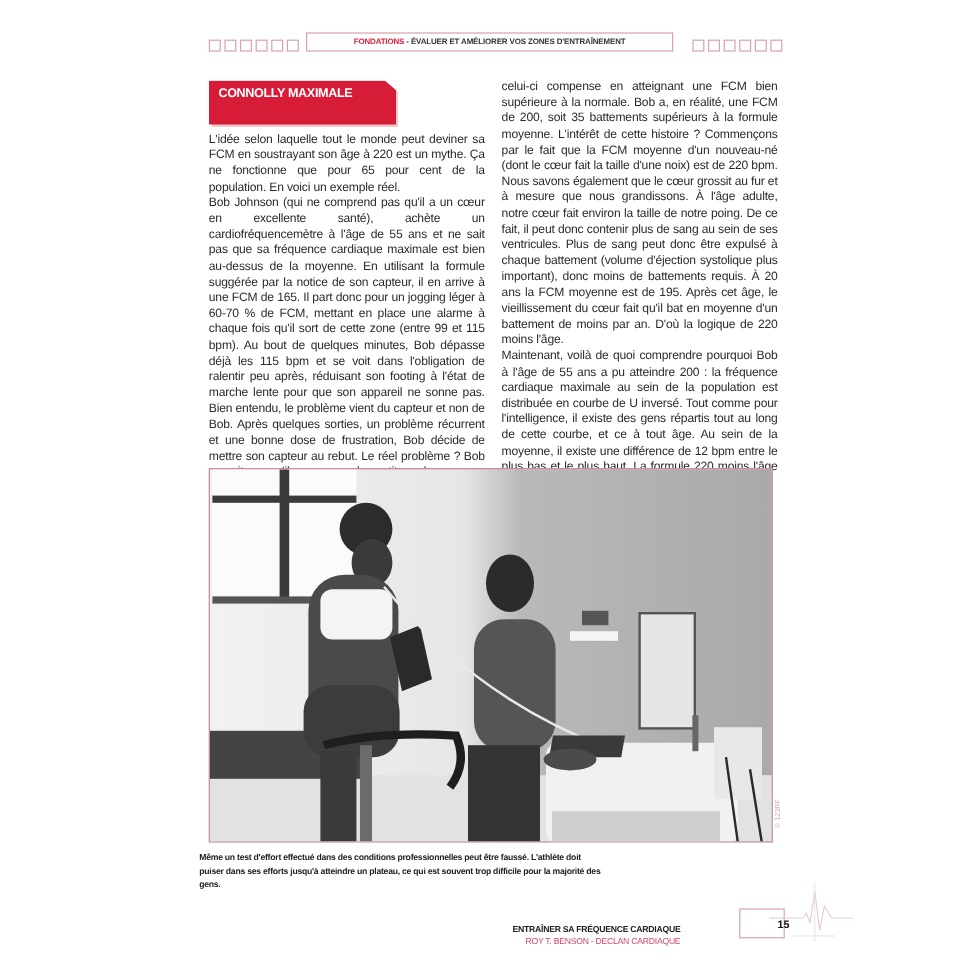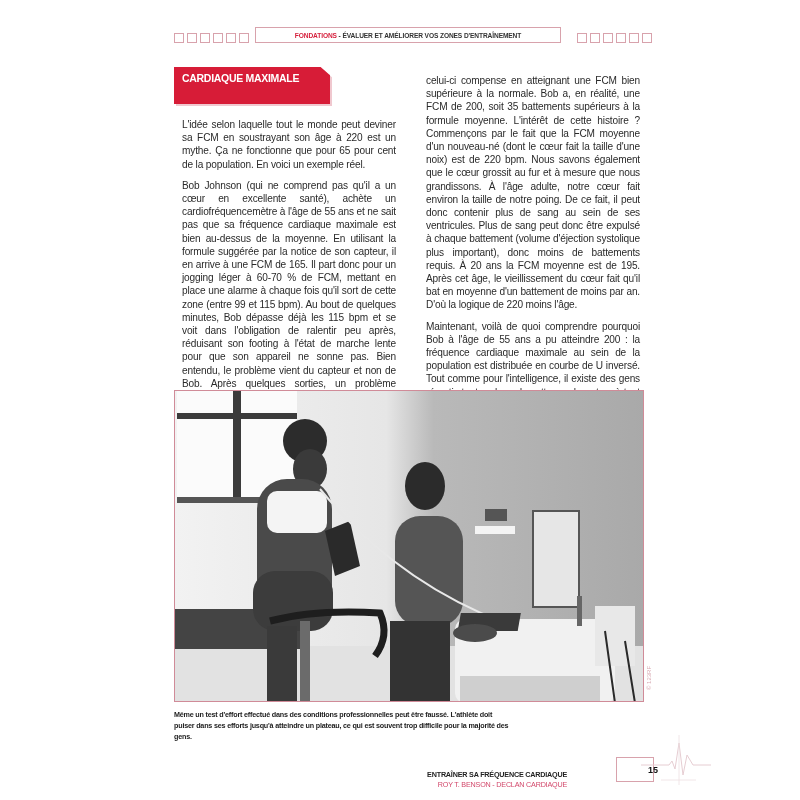--- a/index.html
+++ b/index.html
@@ -15,29 +15,29 @@
   .header-box .accent { color: #d61f3c; }
   .mythe-box { position: absolute; left: 174px; top: 67px; width: 156px; height: 37px; background: #d71c37;
                clip-path: polygon(0 0, 94% 0, 100% 22%, 100% 100%, 0 100%);
                box-shadow: 2px 2px 0 #e5a2ad; }
   .mythe-shadow { position: absolute; left: 176px; top: 69px; width: 156px; height: 37px; background: #f0c8cf;
                   clip-path: polygon(0 0, 94% 0, 100% 22%, 100% 100%, 0 100%); }
   .mythe-text { position: absolute; left: 182px; top: 72px; width: 150px; font-weight: bold; color: #fff;
                 font-size: 10.5px; line-height: 13px; letter-spacing: -0.3px; }
   .col { position: absolute; width: 230px; font-size: 10.1px; line-height: 13.2px; color: #2a2a2a;
          text-align: justify; letter-spacing: -0.15px; }
-  .col p { margin: 8px; }
+  .col p { margin: 0; }
   .col-left { left: 174px; top: 110px; }
   .col-right { left: 418px; top: 66px; }
   .photo { position: absolute; left: 174px; top: 390px; width: 470px; height: 312px; border: 1px solid #d08b98;
            box-sizing: border-box; overflow: hidden; background: #bdbdbd; }
   .photo svg { display: block; }
   .credit { position: absolute; left: 646px; top: 690px; transform: rotate(-90deg); transform-origin: left top;
             font-size: 6px; color: #d8aab3; }
-  .caption { position: absolute; left: 174px; top: 709px; width: 340px; font-size: 7.2px; line-height: 11px;
+  .caption { position: absolute; left: 166px; top: 709px; width: 340px; font-size: 7.2px; line-height: 11px;
              color: #222; font-weight: bold; letter-spacing: -0.2px; }
   .footer-title { position: absolute; right: 233px; top: 762px; text-align: right; font-size: 7.2px; font-weight: bold;
                   line-height: 9.5px; letter-spacing: -0.2px; margin-top: 8px; }
   .footer-title .t1 { color: #222; display: block; }
   .footer-title .t2 { color: #d2476a; display: block; font-weight: normal; }
   .page-num { position: absolute; left: 616px; top: 757px; width: 25px; height: 25px; border: 1px solid #d8a2ac;
               box-sizing: border-box; display: flex; align-items: center; justify-content: center;
               font-size: 9px; font-weight: bold; color: #111; padding-left: 36px; }
   .ecg { position: absolute; left: 641px; top: 735px; }
 </style>
@@ -64,21 +64,21 @@
     <div class="sq"></div>
     <div class="sq"></div>
     <div class="sq"></div>
     <div class="sq"></div>
   </div>
 </div>
 
 <div class="mythe-shadow"></div>
 <div class="mythe-box"></div>
 <div class="mythe-text">
-  <div>CARDIAQUE MAXIMALE</div>
+  <div>CONNOLLY MAXIMALE</div>
 </div>
 
 <div class="col col-left">
   <p>L'idée selon laquelle tout le monde peut deviner sa FCM en soustrayant son âge à 220 est un mythe. Ça ne fonctionne que pour 65 pour cent de la population. En voici un exemple réel.</p>
   <p>Bob Johnson (qui ne comprend pas qu'il a un cœur en excellente santé), achète un cardiofréquencemètre à l'âge de 55 ans et ne sait pas que sa fréquence cardiaque maximale est bien au-dessus de la moyenne. En utilisant la formule suggérée par la notice de son capteur, il en arrive à une FCM de 165. Il part donc pour un jogging léger à 60-70 % de FCM, mettant en place une alarme à chaque fois qu'il sort de cette zone (entre 99 et 115 bpm). Au bout de quelques minutes, Bob dépasse déjà les 115 bpm et se voit dans l'obligation de ralentir peu après, réduisant son footing à l'état de marche lente pour que son appareil ne sonne pas. Bien entendu, le problème vient du capteur et non de Bob. Après quelques sorties, un problème récurrent et une bonne dose de frustration, Bob décide de mettre son capteur au rebut. Le réel problème ? Bob ne sait pas qu'il a un cœur plus petit que la moyenne et que</p>
 </div>
 
 <div class="col col-right">
   <p>celui-ci compense en atteignant une FCM bien supérieure à la normale. Bob a, en réalité, une FCM de 200, soit 35 battements supérieurs à la formule moyenne. L'intérêt de cette histoire ? Commençons par le fait que la FCM moyenne d'un nouveau-né (dont le cœur fait la taille d'une noix) est de 220 bpm. Nous savons également que le cœur grossit au fur et à mesure que nous grandissons. À l'âge adulte, notre cœur fait environ la taille de notre poing. De ce fait, il peut donc contenir plus de sang au sein de ses ventricules. Plus de sang peut donc être expulsé à chaque battement (volume d'éjection systolique plus important), donc moins de battements requis. À 20 ans la FCM moyenne est de 195. Après cet âge, le vieillissement du cœur fait qu'il bat en moyenne d'un battement de moins par an. D'où la logique de 220 moins l'âge.</p>
   <p>Maintenant, voilà de quoi comprendre pourquoi Bob à l'âge de 55 ans a pu atteindre 200 : la fréquence cardiaque maximale au sein de la population est distribuée en courbe de U inversé. Tout comme pour l'intelligence, il existe des gens répartis tout au long de cette courbe, et ce à tout âge. Au sein de la moyenne, il existe une différence de 12 bpm entre le plus bas et le plus haut. La formule 220 moins l'âge n'est donc</p>

